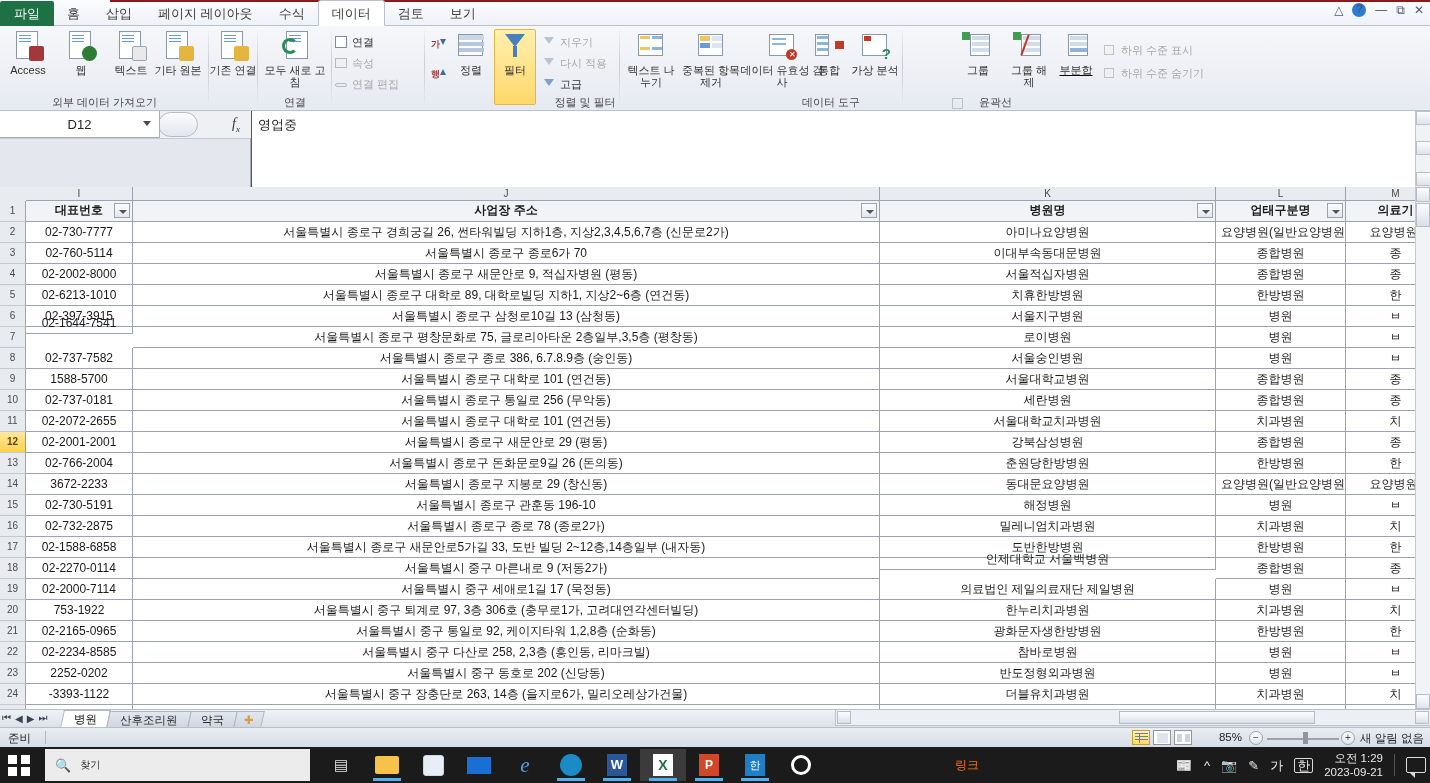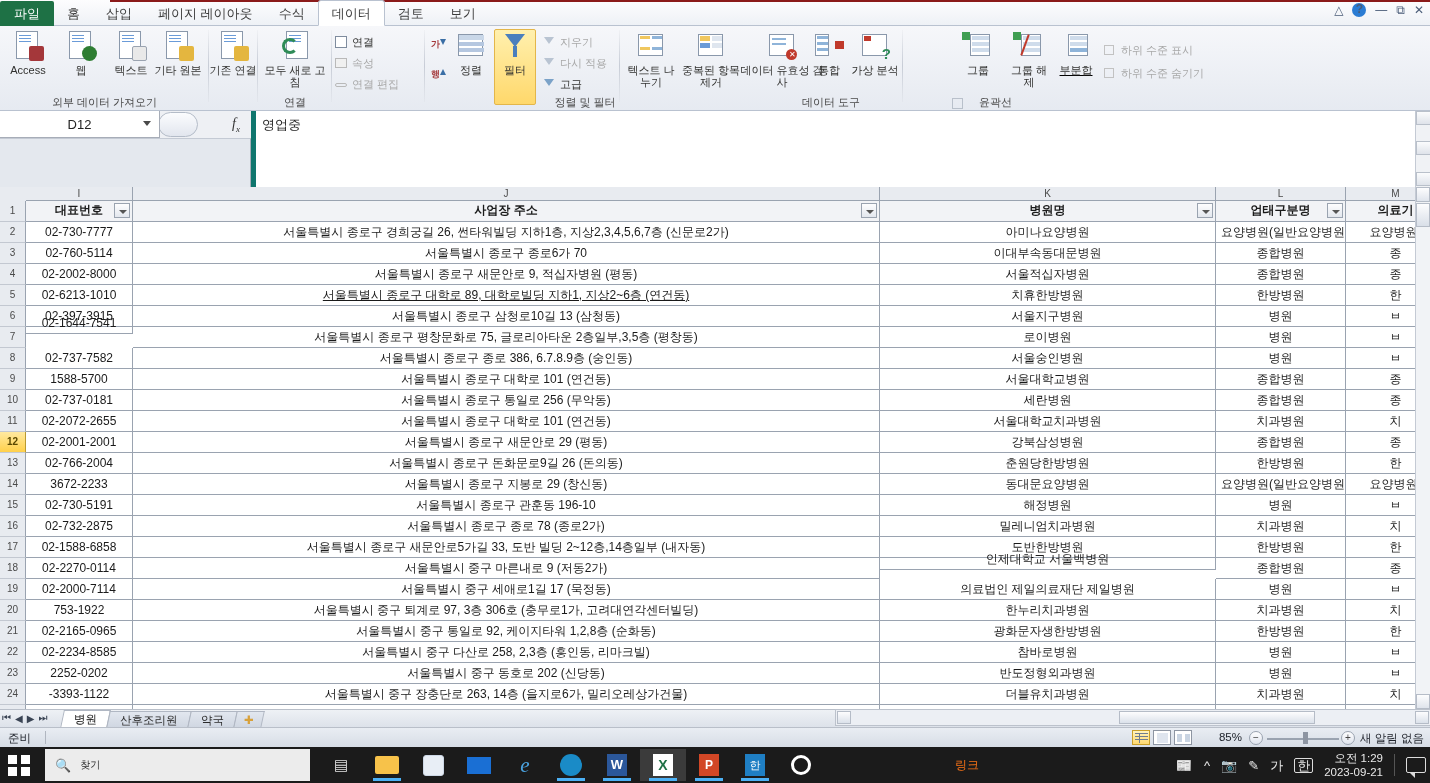--- a/index.html
+++ b/index.html
@@ -110,21 +110,21 @@
     position: absolute; left: 158px; top: 1px; width: 40px; height: 25px;
     background: linear-gradient(#fbfcfe, #e2e6ee); border: 1px solid #b4bcc8; border-radius: 13px;
   }
   .fx {
     position: absolute; left: 232px; top: 5px; font-style: italic; font-size: 14px;
     font-family: "Liberation Serif", serif; color: #333;
   }
   .fxsub { font-size: 9px; vertical-align: sub; }
   .fbar-input {
     position: absolute; left: 251px; top: 0; width: 1164px; height: 76px;
-    background: #fff; border-left: 5px solid #0f766e;
+    background: #fff; border-left: 1px solid #0f766e;
     padding: 5px 6px; font-size: 13px; color: #222; overflow: hidden;
   }
   .fbar-left-panel {
     position: absolute; left: 0; top: 27px; width: 251px; height: 49px;
     background: #e4e8ee; border-right: 1px solid #a7adb8; border-top: 1px solid #c4cad4;
   }
   .fbar-scroll {
     position: absolute; right: 0; top: 0; width: 15px; height: 76px; background: #f0f2f5;
     border-left: 1px solid #c4cad4;
   }
@@ -605,21 +605,21 @@
         <div class="cell c-center" style="left: 107px; top: 42px; width: 747px; height: 21px;">서울특별시 종로구 종로6가 70</div>
         <div class="cell c-center" style="left: 854px; top: 42px; width: 336px; height: 21px;">이대부속동대문병원</div>
         <div class="cell c-center" style="left: 1190px; top: 42px; width: 130px; height: 21px;">종합병원</div>
         <div class="cell c-center" style="left: 1320px; top: 42px; width: 100px; height: 21px;">종</div>
         <div class="cell c-center" style="left: 0px; top: 63px; width: 107px; height: 21px;">02-2002-8000</div>
         <div class="cell c-center" style="left: 107px; top: 63px; width: 747px; height: 21px;">서울특별시 종로구 새문안로 9, 적십자병원 (평동)</div>
         <div class="cell c-center" style="left: 854px; top: 63px; width: 336px; height: 21px;">서울적십자병원</div>
         <div class="cell c-center" style="left: 1190px; top: 63px; width: 130px; height: 21px;">종합병원</div>
         <div class="cell c-center" style="left: 1320px; top: 63px; width: 100px; height: 21px;">종</div>
         <div class="cell c-center" style="left: 0px; top: 84px; width: 107px; height: 21px;">02-6213-1010</div>
-        <div class="cell c-center" style="left: 107px; top: 84px; width: 747px; height: 21px; text-decoration: underline;">서울특별시 종로구 대학로 89, 대학로빌딩 지하1, 지상2~6층 (연건동)</div>
+        <div class="cell c-center" style="left: 107px; top: 84px; width: 747px; height: 21px;">서울특별시 종로구 대학로 89, 대학로빌딩 지하1, 지상2~6층 (연건동)</div>
         <div class="cell c-center" style="left: 854px; top: 84px; width: 336px; height: 21px;">치휴한방병원</div>
         <div class="cell c-center" style="left: 1190px; top: 84px; width: 130px; height: 21px;">한방병원</div>
         <div class="cell c-center" style="left: 1320px; top: 84px; width: 100px; height: 21px;">한</div>
         <div class="cell c-center" style="left: 0px; top: 105px; width: 107px; height: 21px;">02-397-3915</div>
         <div class="cell c-center" style="left: 107px; top: 105px; width: 747px; height: 21px;">서울특별시 종로구 삼청로10길 13 (삼청동)</div>
         <div class="cell c-center" style="left: 854px; top: 105px; width: 336px; height: 21px;">서울지구병원</div>
         <div class="cell c-center" style="left: 1190px; top: 105px; width: 130px; height: 21px;">병원</div>
         <div class="cell c-center" style="left: 1320px; top: 105px; width: 100px; height: 21px;">ㅂ</div>
         <div class="cell c-center" style="left: 0px; top: 112px; width: 107px; height: 21px;">02-1644-7541</div>
         <div class="cell c-center" style="left: 107px; top: 126px; width: 747px; height: 21px;">서울특별시 종로구 평창문화로 75, 글로리아타운 2층일부,3,5층 (평창동)</div>

